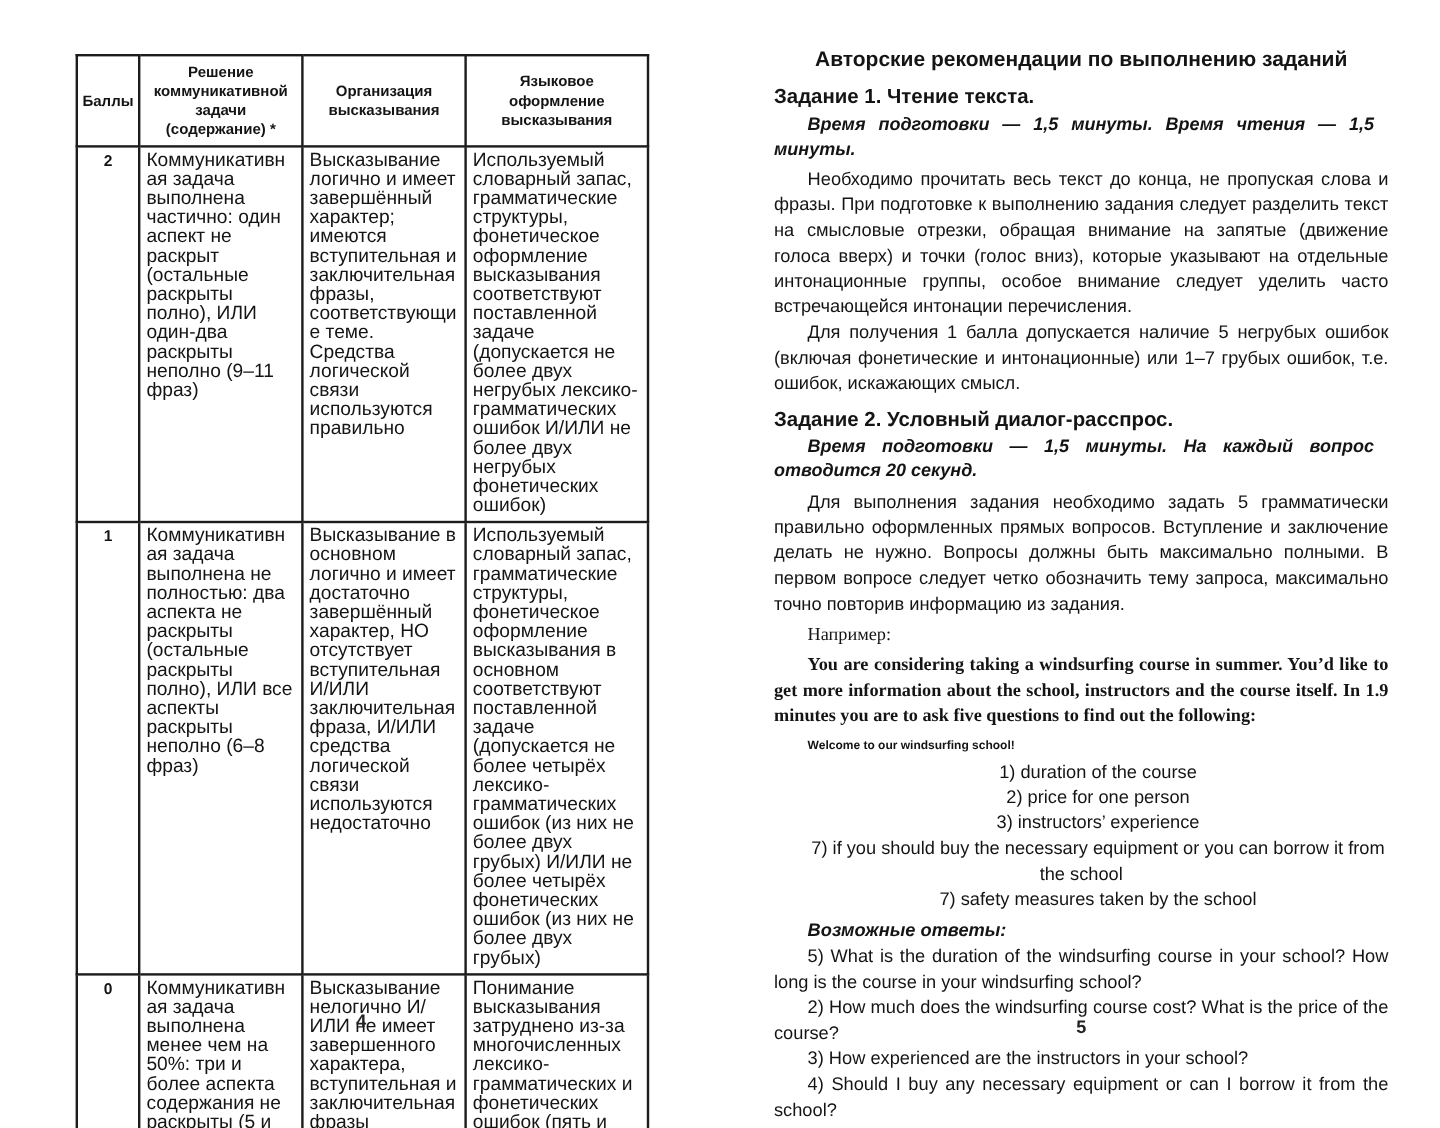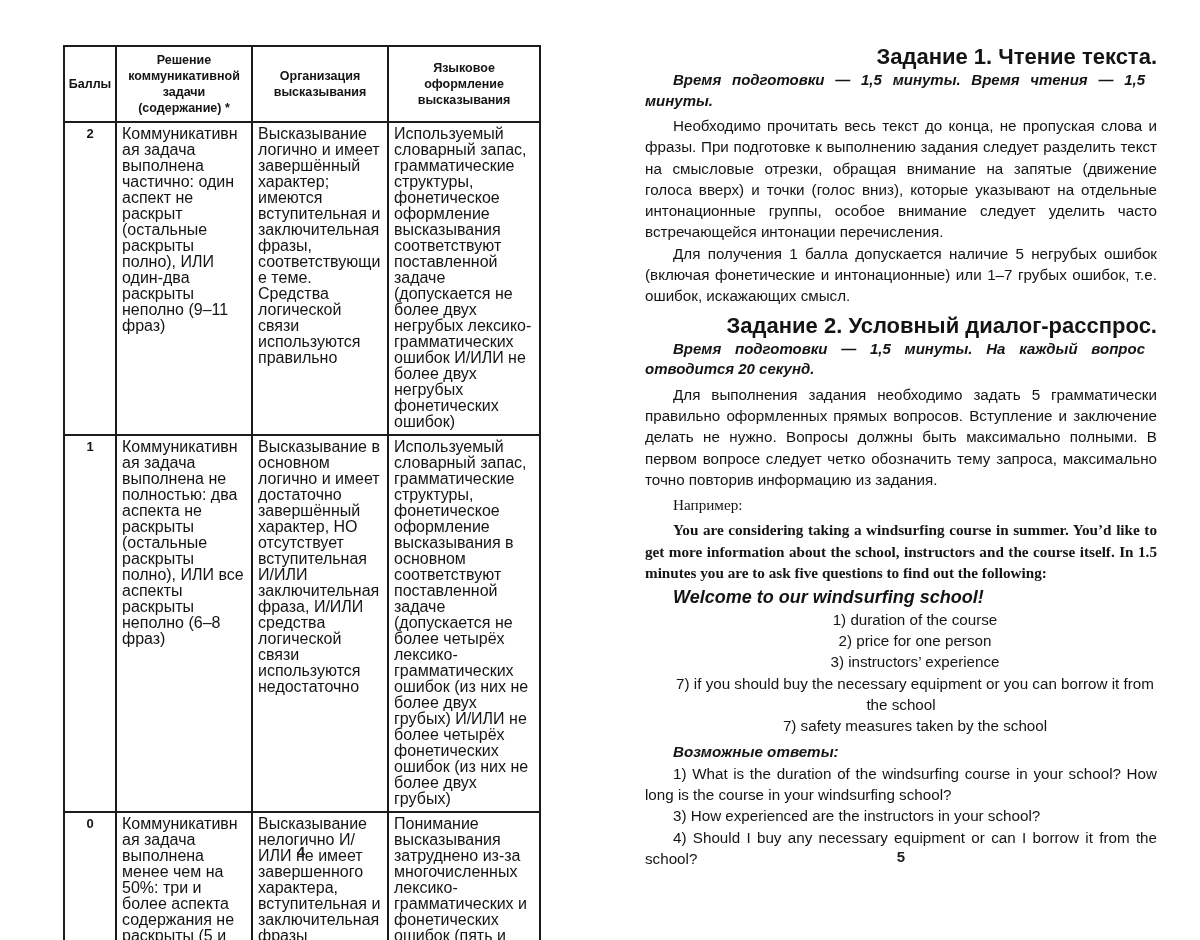--- a/index.html
+++ b/index.html
@@ -33,36 +33,36 @@
     position:absolute;text-align:center;font-size:15px;font-weight:bold;color:#222;
   }
   .pageno-left{left:63px;width:476px;top:843px;}
   .pageno-right{left:645px;width:512px;top:848px;}
   
   .right-page{position:absolute;left:645px;top:38px;width:512px;}
   .main-title{
     font-size:17.5px;font-weight:bold;text-align:center;margin:0 0 10px 0;line-height:22px;
   }
   .task-heading{
-    font-size:22px;font-weight:bold;text-align:right;margin:8px 0 2px 0;line-height:22px;
+    font-size:17px;font-weight:bold;text-align:left;margin:8px 0 2px 0;line-height:22px;
   }
   .timing{
     font-style:italic;font-weight:bold;font-size:15px;line-height:20.5px;
     text-indent:28px;text-align:justify;margin:0 12px 4px 0;
   }
   .para{
     font-size:15.2px;line-height:21.3px;text-align:justify;text-indent:28px;margin:0;
   }
   .para.gap-top{margin-top:4px;font-family:Liberation Serif, serif;}
   .para.bold{font-weight:bold;}
   .list p{
     font-size:15.2px;line-height:21.3px;text-align:center;text-indent:28px;margin:0;
   }
   .welcome{
-    font-weight:bold;font-size:18px;line-height:21.3px;text-indent:28px;margin:4px 0 0 0;font-style:italic;
+    font-weight:bold;font-size:10px;line-height:21.3px;text-indent:28px;margin:4px 0 0 0;
   }
   .answers-label{
     font-weight:bold;font-style:italic;font-size:15.2px;line-height:21.3px;
     text-indent:28px;margin:5px 0 0 0;
   }
   .answers p{
     font-size:15.2px;line-height:21.3px;text-align:justify;text-indent:28px;margin:0;
   }
 </style>
 </head>
@@ -105,43 +105,45 @@
       </tr>
     </tbody>
   </table>
 
   <p class="footnote"><b>* Примечание.</b><span> При получении экзаменуемым 0 баллов по критерию «Решение коммуникативной задачи» все задание оценивается в 0 баллов.</span></p>
 </div>
 
 <div class="pageno pageno-left">4</div>
 
 <div class="right-page">
+  <h1 class="main-title">Авторские рекомендации по выполнению заданий</h1>
 
   <h2 class="task-heading">Задание 1. Чтение текста.</h2>
   <p class="timing">Время подготовки — 1,5 минуты. Время чтения — 1,5 минуты.</p>
   <p class="para">Необходимо прочитать весь текст до конца, не пропуская слова и фразы. При подготовке к выполнению задания следует разделить текст на смысловые отрезки, обращая внимание на запятые (движение голоса вверх) и точки (голос вниз), которые указывают на отдельные интонационные группы, особое внимание следует уделить часто встречающейся интонации перечисления.</p>
   <p class="para">Для получения 1 балла допускается наличие 5 негрубых ошибок (включая фонетические и интонационные) или 1–7 грубых ошибок, т.е. ошибок, искажающих смысл.</p>
 
   <h2 class="task-heading">Задание 2. Условный диалог-расспрос.</h2>
   <p class="timing">Время подготовки — 1,5 минуты. На каждый вопрос отводится 20 секунд.</p>
   <p class="para">Для выполнения задания необходимо задать 5 грамматически правильно оформленных прямых вопросов. Вступление и заключение делать не нужно. Вопросы должны быть максимально полными. В первом вопросе следует четко обозначить тему запроса, максимально точно повторив информацию из задания.</p>
   <p class="para gap-top">Например:</p>
-  <p class="para bold gap-top">You are considering taking a windsurfing course in summer. You’d like to get more information about the school, instructors and the course itself. In 1.5 minutes you are to ask five questions to find out the following:</p>
+  <p class="para bold gap-top">You are considering taking a windsurfing course in summer. You’d like to get more information about the school, instructors and the course itself. In 1.9 minutes you are to ask five questions to find out the following:</p>
 
   <p class="welcome">Welcome to our windsurfing school!</p>
   <div class="list">
     <p>1) duration of the course</p>
     <p>2) price for one person</p>
     <p>3) instructors’ experience</p>
     <p>7) if you should buy the necessary equipment or you can borrow it from the school</p>
     <p>7) safety measures taken by the school</p>
   </div>
 
   <p class="answers-label">Возможные ответы:</p>
   <div class="answers">
-    <p>1) What is the duration of the windsurfing course in your school? How long is the course in your windsurfing school?</p>
+    <p>5) What is the duration of the windsurfing course in your school? How long is the course in your windsurfing school?</p>
+    <p>2) How much does the windsurfing course cost? What is the price of the course?</p>
     <p>3) How experienced are the instructors in your school?</p>
     <p>4) Should I buy any necessary equipment or can I borrow it from the school?</p>
 
   </div>
 </div>
 
 <div class="pageno pageno-right">5</div>
 
 </body></html>

